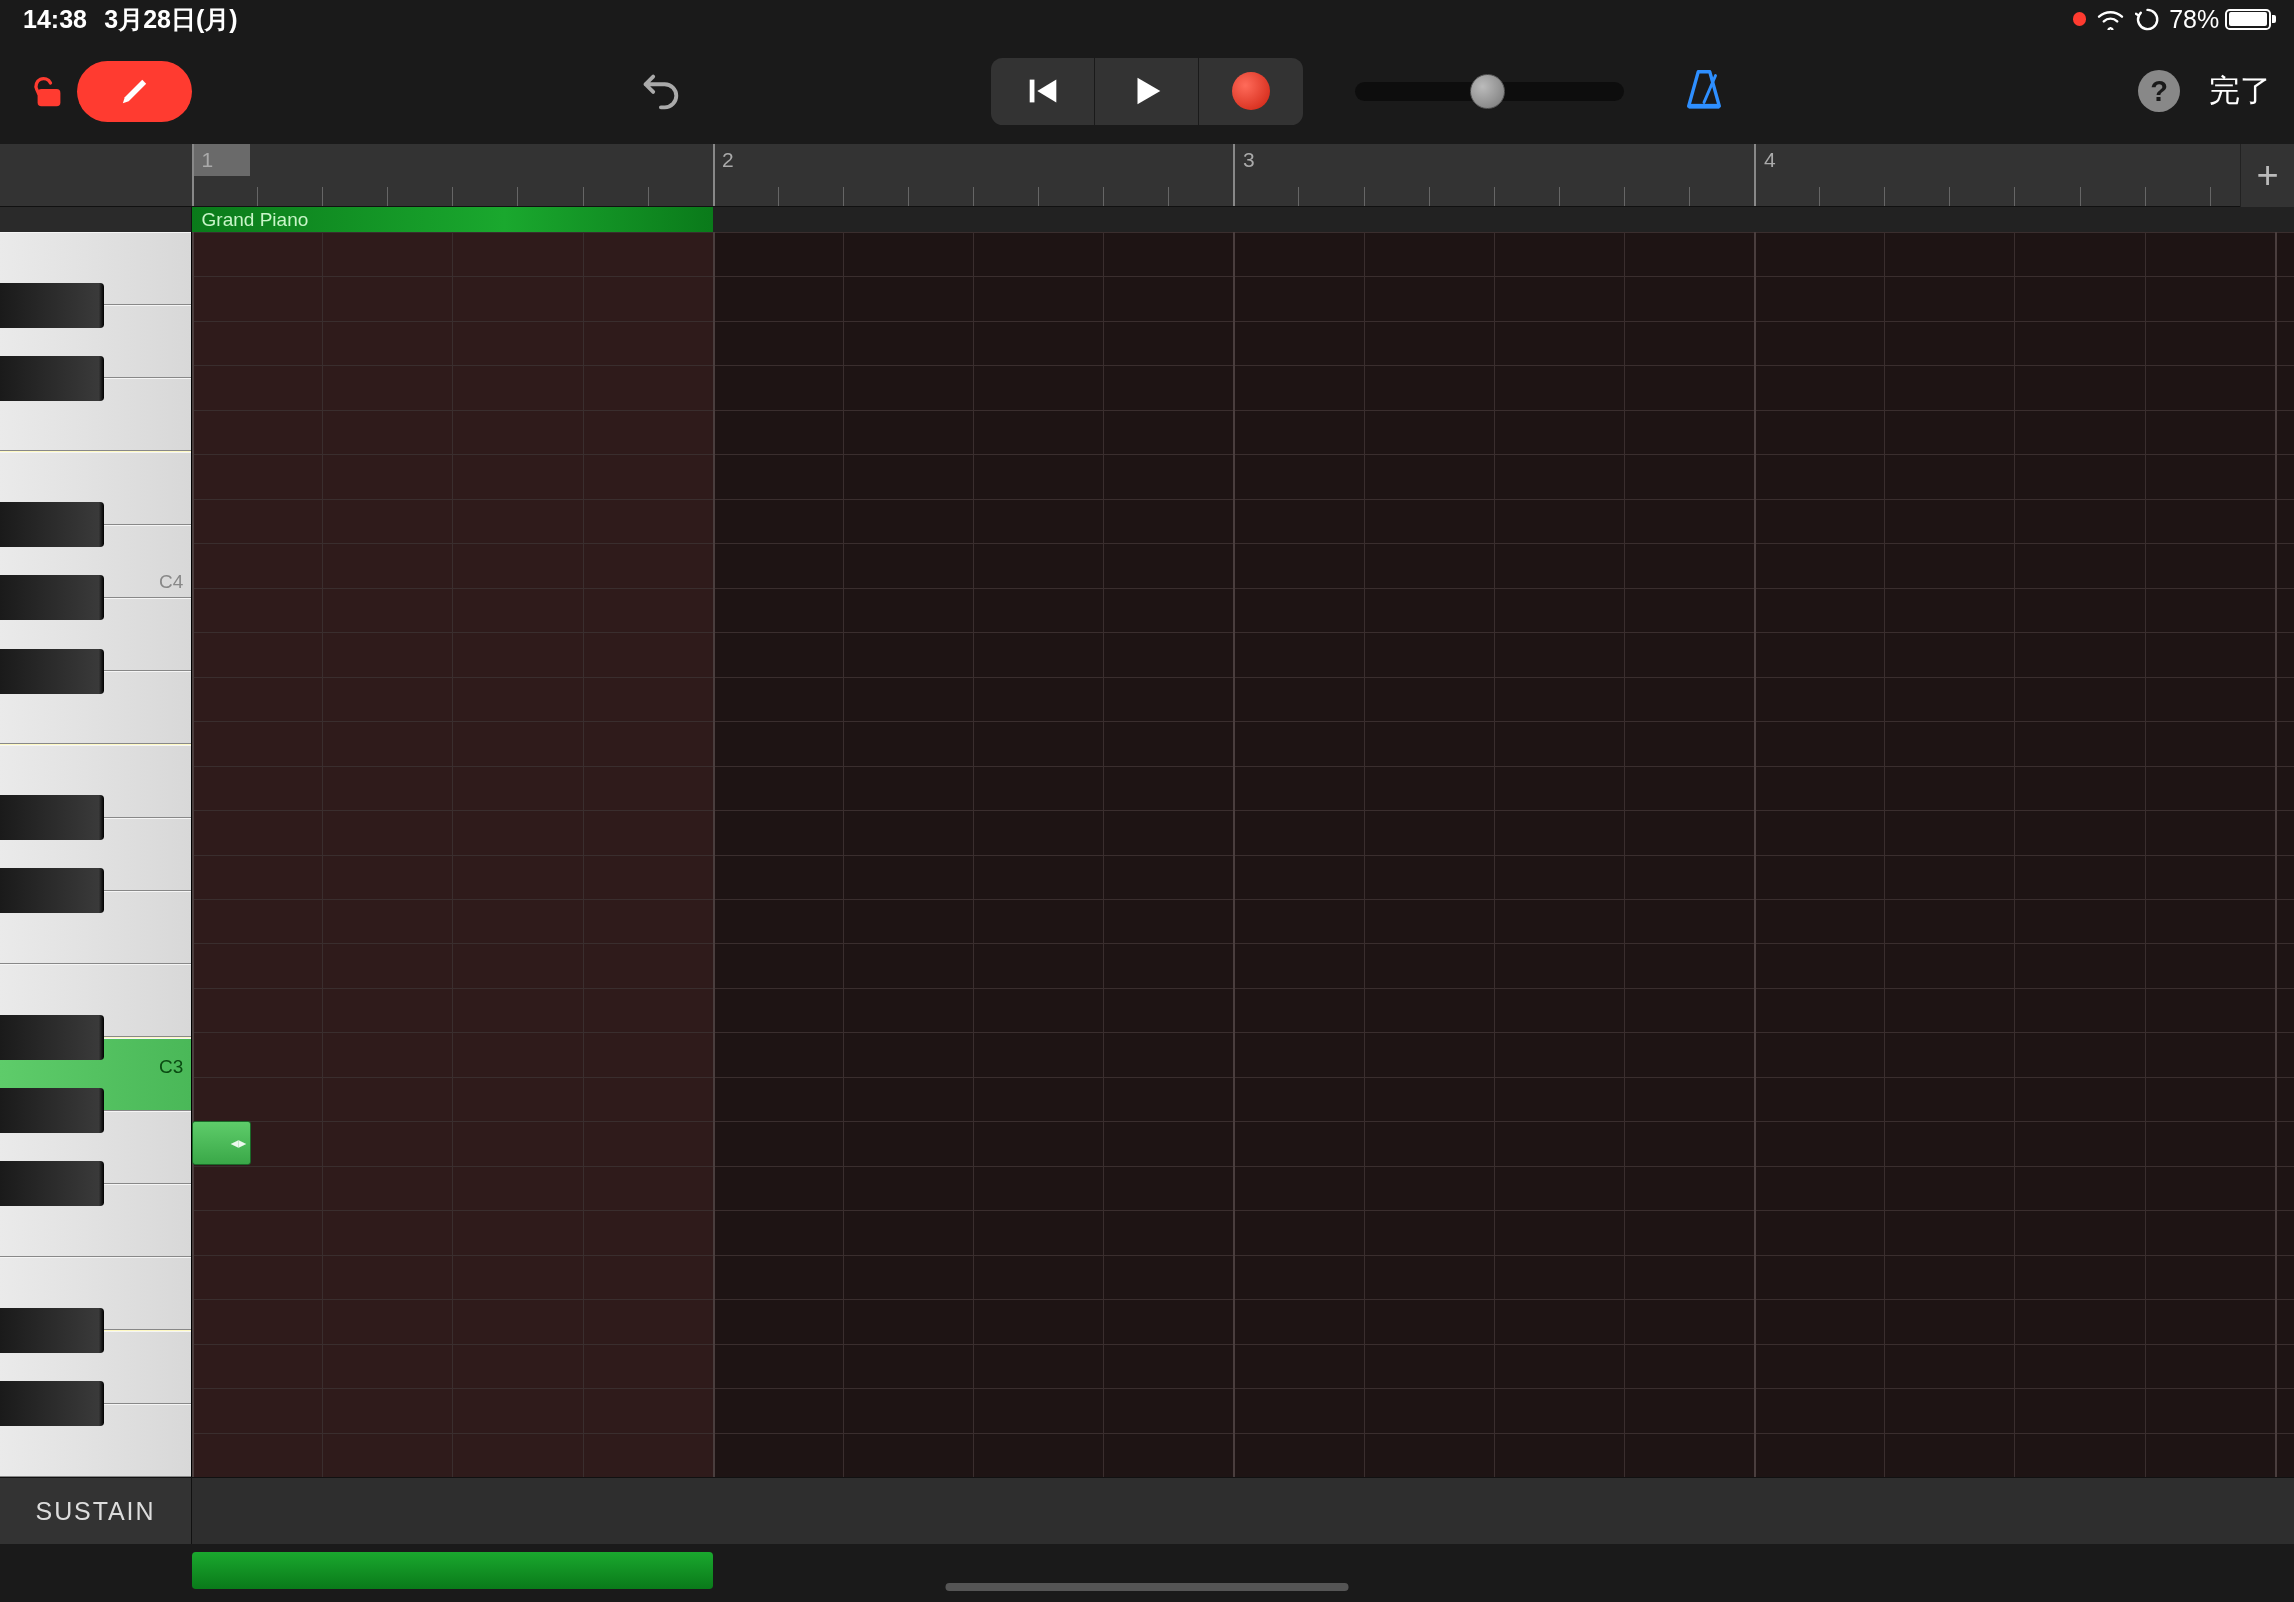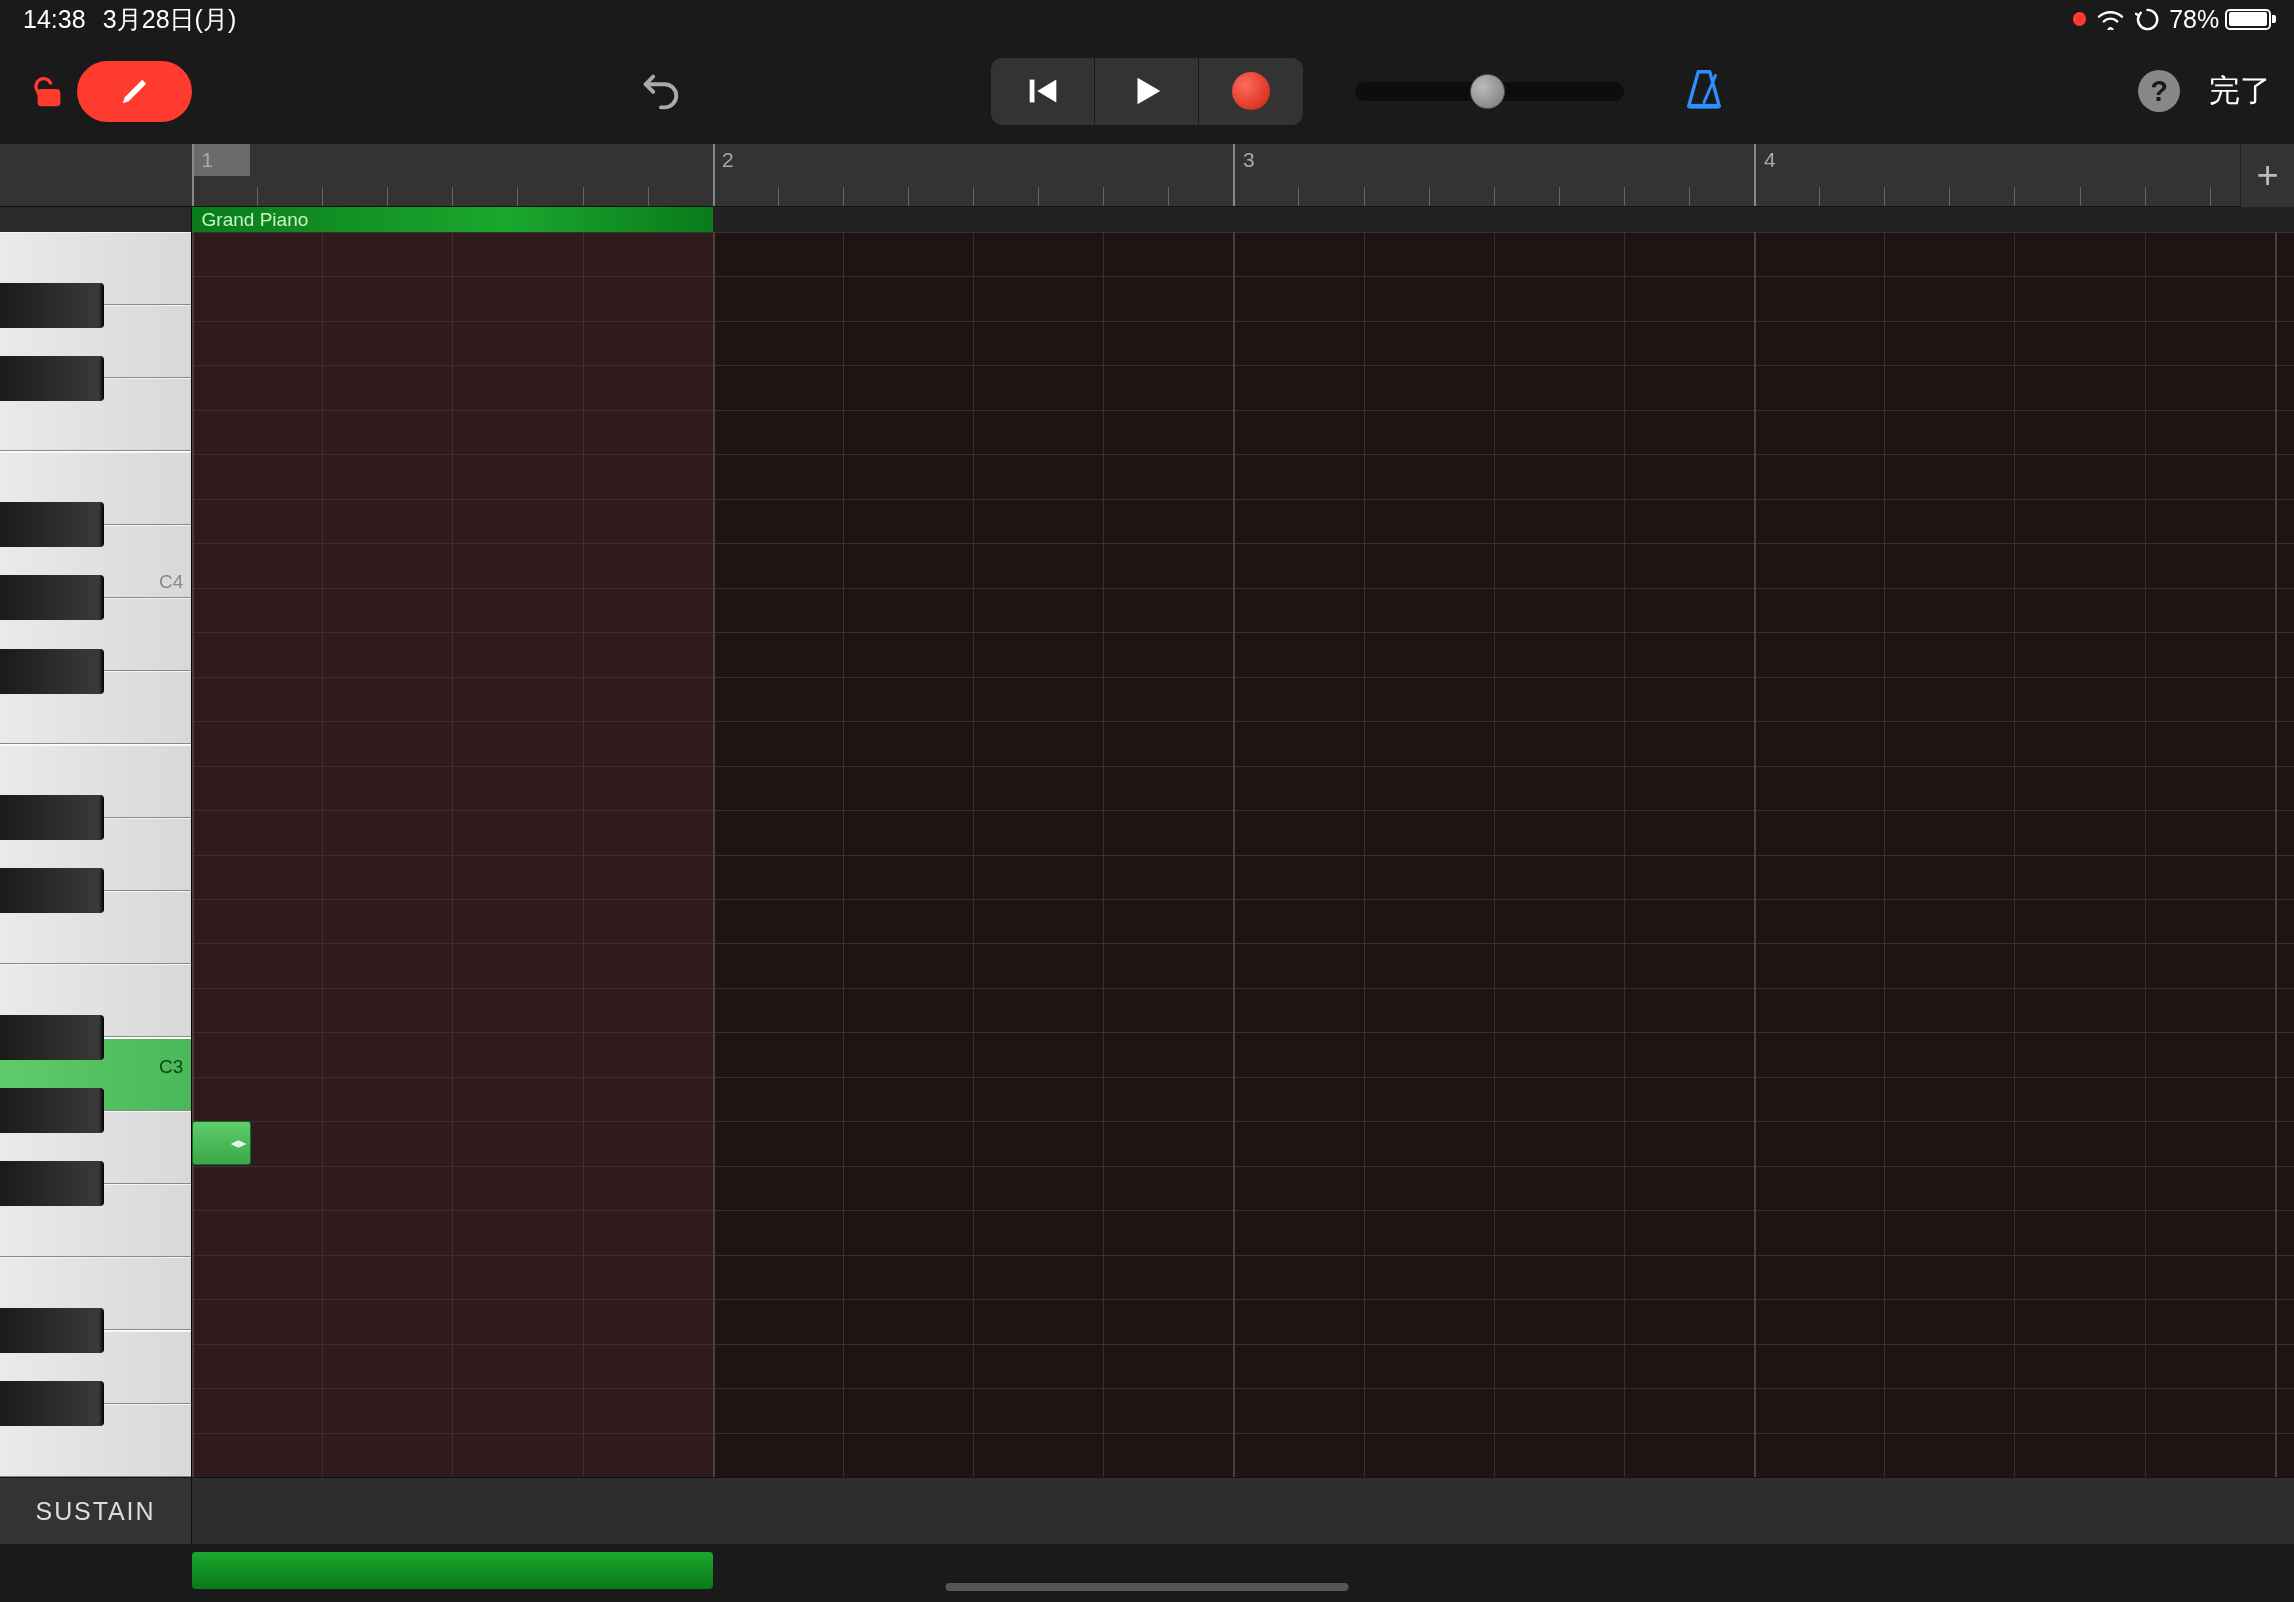--- a/index.html
+++ b/index.html
@@ -17,21 +17,21 @@
     .status-bar {
       height: 38px;
       display: flex;
       align-items: center;
       justify-content: space-between;
       padding: 0 23px;
       font-size: 25px;
       color: #fff;
       background: #1a1a1a;
     }
-    .status-left { display: flex; gap: 17.3px; align-items: center; font-weight: 400; justify-content: center;}
+    .status-left { display: flex; gap: 17.3px; align-items: center; font-weight: 700; justify-content: center;}
     .status-right { display: flex; gap: 9.6px; align-items: center; }
     .rec-dot { width: 13.4px; height: 13.4px; border-radius: 50%; background: #ff3b30; }
     .wifi-icon, .sync-icon { display: inline-flex; }
     .battery-wrap { display:flex; align-items:center; gap:5.8px;}
     .battery-icon { width: 46px; height: 21px; border: 2.4px solid #fff; border-radius: 4.8px; position: relative; }
     .battery-icon::after { content:""; position:absolute; right:-6.7px; top:4.8px; width:3.8px; height:7.7px; background:#fff; border-radius:0 1.9px 1.9px 0;}
     .battery-fill { position:absolute; left:1.9px; top:1.9px; bottom:1.9px; right:1.9px; background:#fff; border-radius:1.9px;}
 
     
     .toolbar {
@@ -195,21 +195,21 @@
     
     .main-area {
       display: flex;
       height: 1245px;
       position: relative;
     }
 
     
     .piano-sidebar {
       width: 192px;
-      background: #ffffff;
+      background: #fef9c3;
       position: relative;
       border-right: 1px solid #000;
     }
     .white-key {
       position: absolute;
       left: 0; right:0;
       background: linear-gradient(to right, #eaeaea 0%, #d8d8d8 100%);
       border-bottom: 1px solid #888;
       border-top: 1px solid #f5f5f5;
     }

